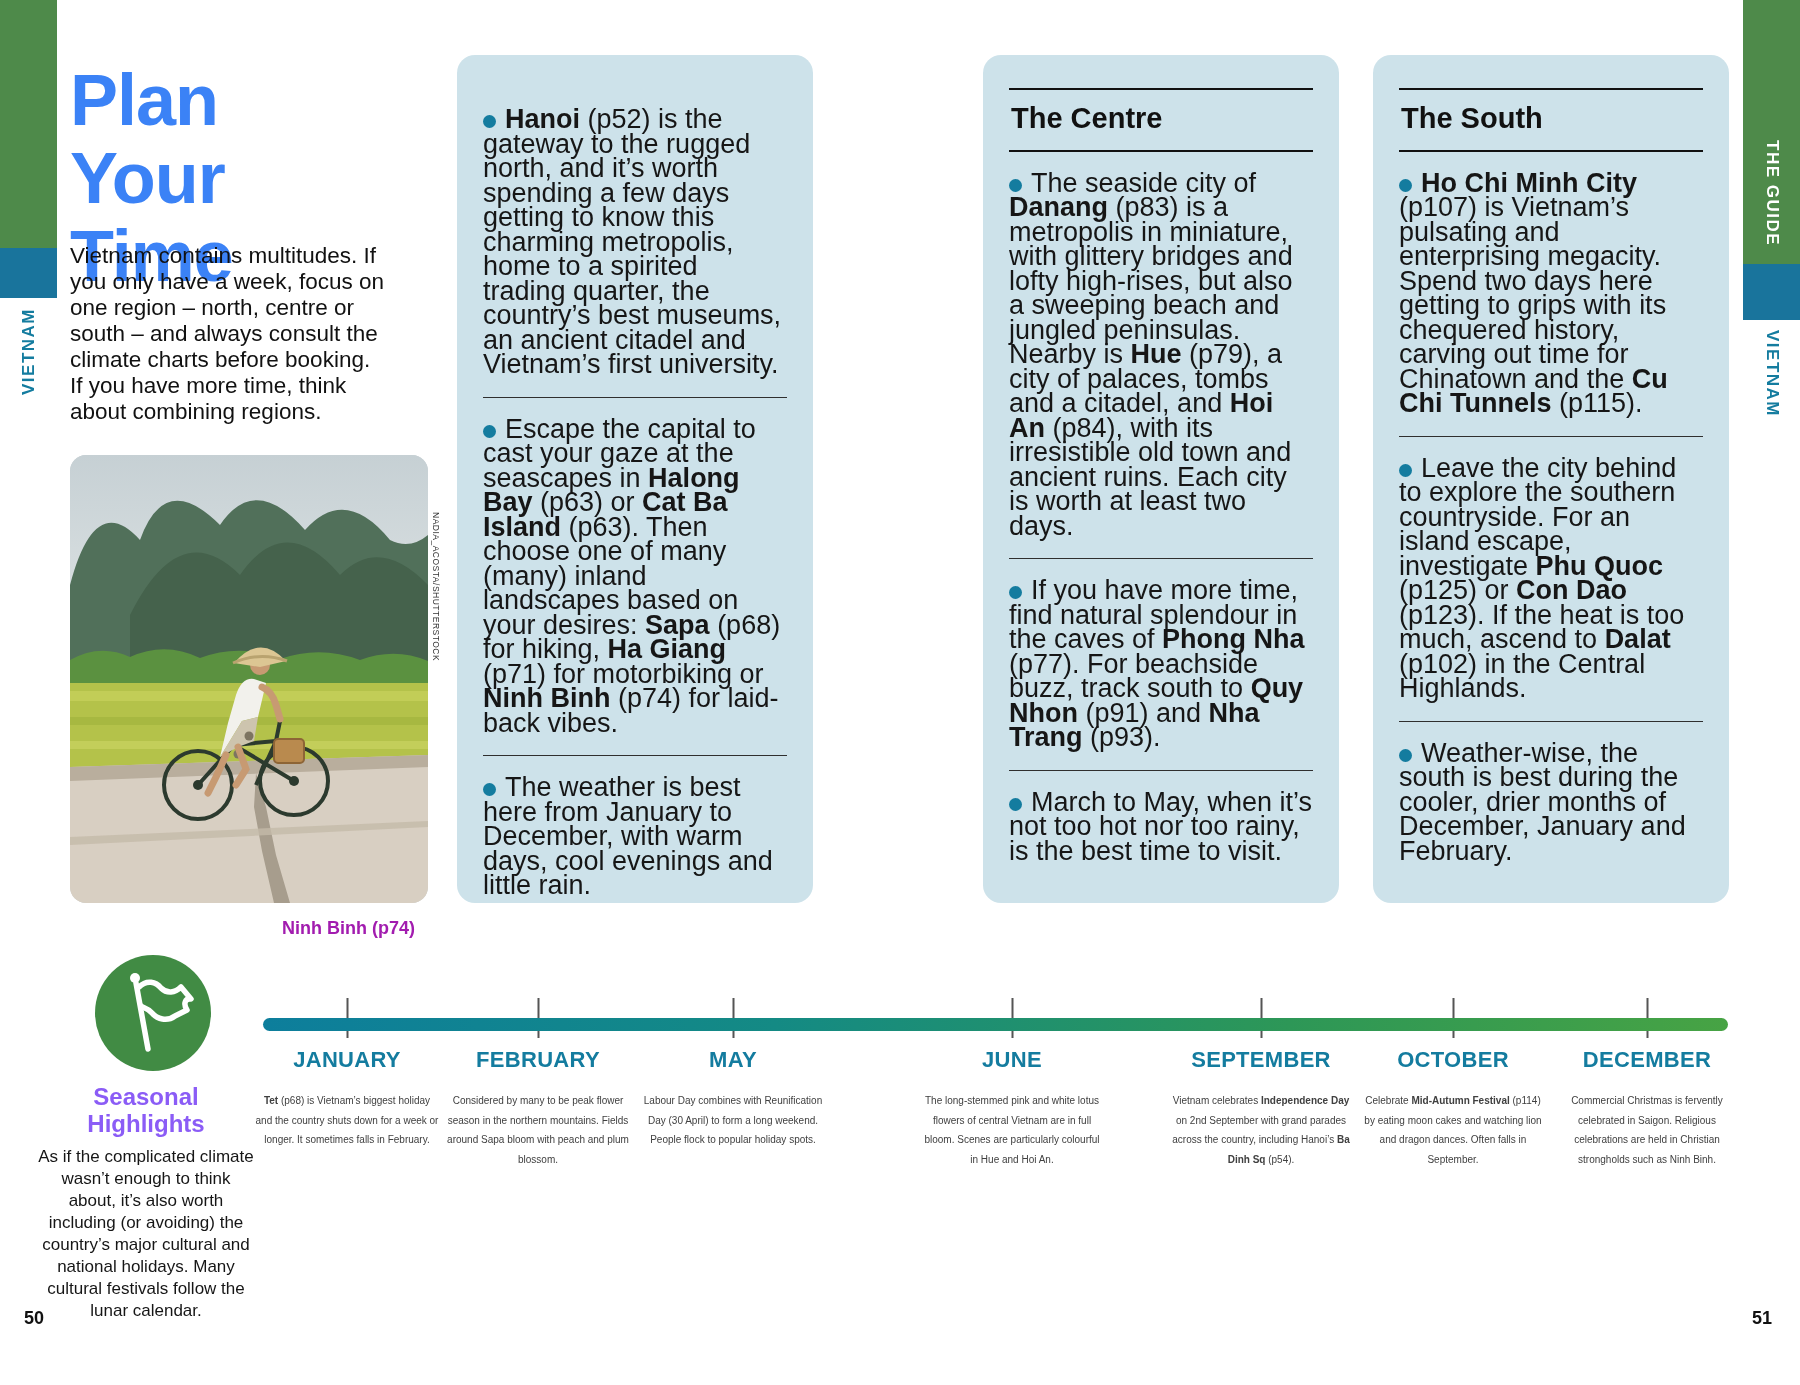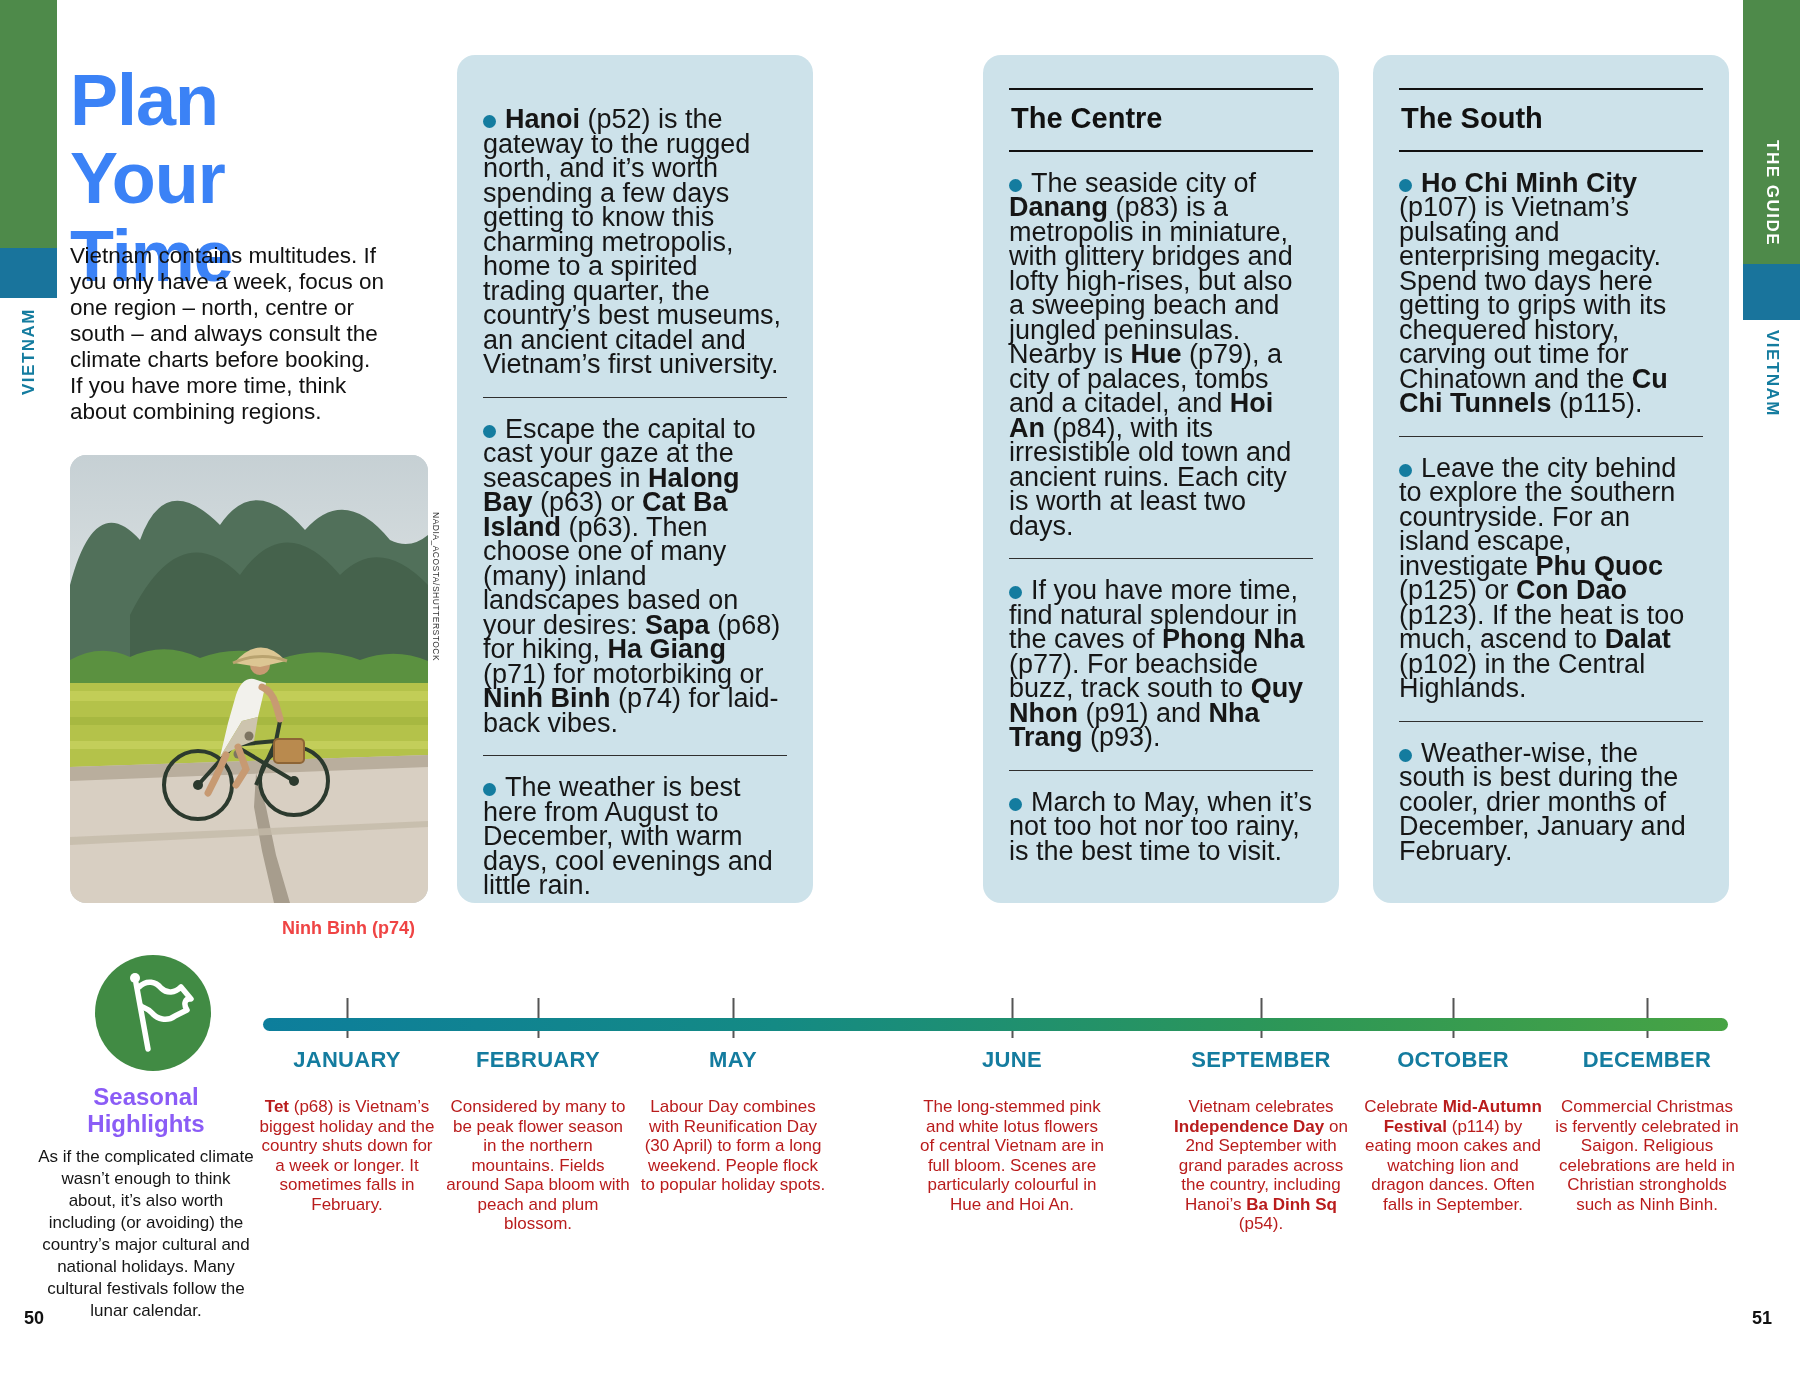--- a/index.html
+++ b/index.html
@@ -47,21 +47,21 @@
     position:absolute; left:70px; top:455px; width:358px; height:448px; margin:0;
     border-radius:16px; overflow:hidden; background:#cdd5d8;
   }
   .photo svg{display:block;}
   .credit{
     position:absolute; left:431px; top:512px; font-size:8.5px; letter-spacing:.5px;
     color:#333; writing-mode:vertical-rl; white-space:nowrap;
   }
   .caption{
     position:absolute; left:70px; top:918px; width:345px; text-align:right;
-    font-size:18px; font-weight:bold; color:#ef4444;
+    font-size:18px; font-weight:bold; color:#a21caf;
   }
   
   .card{
     position:absolute; top:55px; width:356px; height:848px;
     background:var(--card-bg); border-radius:18px; padding:33px 26px 0 26px;
   }
   .card.north {left:457px;}
   .card.centre{left:983px;}
   .card.south {left:1373px;}
   .card h2{
@@ -93,21 +93,21 @@
   .tl-bar{
     position:absolute; left:263px; top:1018px; width:1465px; height:13px; border-radius:7px;
     background:linear-gradient(90deg,var(--tl-start) 0%,#148a84 35%,#2d9757 70%,var(--tl-end) 100%);
     z-index:2;
   }
   .month{position:absolute; top:998px; width:185px; transform:translateX(-50%); text-align:center; z-index:1;}
   .m0{left:347px;} .m1{left:538px;} .m2{left:733px;} .m3{left:1012px;}
   .m4{left:1261px;} .m5{left:1453px;} .m6{left:1647px;}
   .tick{width:2px; height:40px; background:#555; margin:0 auto;}
   .mlabel{margin-top:9px; font-size:22px; font-weight:bold; color:var(--teal); letter-spacing:.3px;}
-  .mtext{margin-top:24px; font-size:17px; line-height:19.5px; color:#b91c1c;}
+  .mtext{margin-top:18px; font-size:10px; line-height:19.5px; color:#404040;}
   .mtext b{font-weight:bold;}
   
   .pnum{position:absolute; top:1308px; font-size:18px; font-weight:bold; color:#111;}
   .pnum.left{left:24px;} .pnum.right{right:28px;margin-left:36px;}
 </style>
 </head>
 <body>
 
 <div class="canvas">
 
@@ -173,21 +173,21 @@
       <path d="M164,208 Q190,178 216,206 L190,212 Z" fill="#dcc693"></path>
       <path d="M163,208 Q190,196 217,206" stroke="#b9a36f" stroke-width="3" fill="none"></path>
     </svg>
   </figure>
   <div class="credit vdown">NADIA_ACOSTA/SHUTTERSTOCK</div>
   <div class="caption">Ninh Binh (p74)</div>
 
   <section class="card north">
     <div class="item"><span class="dot"></span><span><b>Hanoi</b><span> (p52) is the gateway to the rugged north, and it’s worth spending a few days getting to know this charming metropolis, home to a spirited trading quarter, the country’s best museums, an ancient citadel and Vietnam’s first university.</span></span></div>
     <div class="item"><span class="dot"></span><span><span>Escape the capital to cast your gaze at the seascapes in </span><b>Halong Bay</b><span> (p63) or </span><b>Cat Ba Island</b><span> (p63). Then choose one of many (many) inland landscapes based on your desires: </span><b>Sapa</b><span> (p68) for hiking, </span><b>Ha Giang</b><span> (p71) for motorbiking or </span><b>Ninh Binh</b><span> (p74) for laid-back vibes.</span></span></div>
-    <div class="item"><span class="dot"></span><span><span>The weather is best here from August to December, with warm days, cool evenings and little rain.</span></span></div>
+    <div class="item"><span class="dot"></span><span><span>The weather is best here from January to December, with warm days, cool evenings and little rain.</span></span></div>
   </section>
 
   <section class="card centre">
     <h2>The Centre</h2>
     <div class="item"><span class="dot"></span><span><span>The seaside city of </span><b>Danang</b><span> (p83) is a metropolis in miniature, with glittery bridges and lofty high-rises, but also a sweeping beach and jungled peninsulas. Nearby is </span><b>Hue</b><span> (p79), a city of palaces, tombs and a citadel, and </span><b>Hoi An</b><span> (p84), with its irresistible old town and ancient ruins. Each city is worth at least two days.</span></span></div>
     <div class="item"><span class="dot"></span><span><span>If you have more time, find natural splendour in the caves of </span><b>Phong Nha</b><span> (p77). For beachside buzz, track south to </span><b>Quy Nhon</b><span> (p91) and </span><b>Nha Trang</b><span> (p93).</span></span></div>
     <div class="item"><span class="dot"></span><span><span>March to May, when it’s not too hot nor too rainy, is the best time to visit.</span></span></div>
   </section>
 
   <section class="card south">

